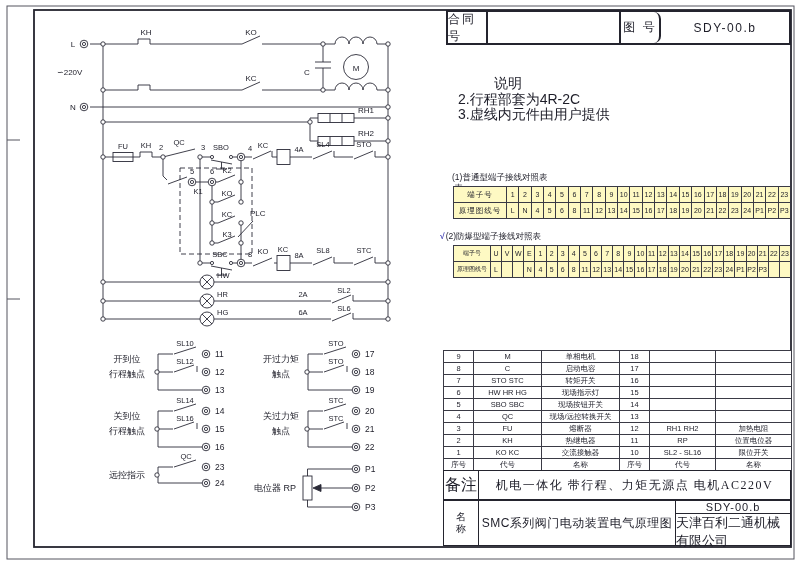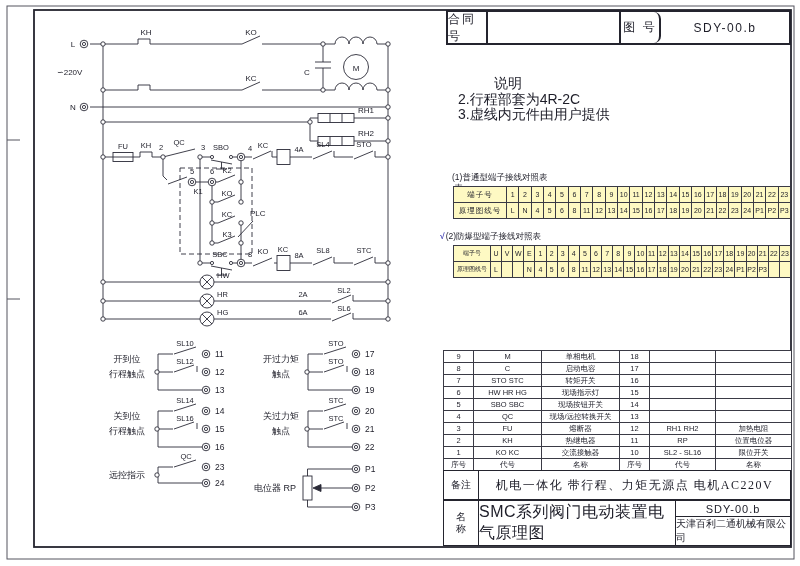--- a/index.html
+++ b/index.html
@@ -34,29 +34,29 @@
   #t1{width:338px;}
   #t1 th{width:52px;font-size:7.5px;letter-spacing:1px;}
   #t2{width:338px;}
   #t2 th{width:36px;font-size:6px;}
 
   table.comp{border-collapse:collapse;table-layout:fixed;width:348px;background:#fff;}
   table.comp td{border:1px solid #3a3a45;text-align:center;padding:0;height:11px;font-size:7.5px;
       overflow:hidden;white-space:nowrap;}
 
   #remark{left:443px;top:470px;width:348px;height:30px;display:flex;border:1.5px solid #24242e;box-sizing:border-box;}
-  #remark .lab{width:34px;border-right:1.5px solid #24242e;display:flex;align-items:center;justify-content:center;font-size:10px;}
+  #remark .lab{width:34px;border-right:1.5px solid #24242e;display:flex;align-items:center;justify-content:center;font-size:16px;}
   #remark .txt{flex:1;display:flex;align-items:center;justify-content:center;font-size:12px;letter-spacing:1.5px;font-family:Liberation Serif, serif;}
 
   #nameblock{left:443px;top:500px;width:348px;height:46px;display:flex;border:1.5px solid #24242e;box-sizing:border-box;}
   #nameblock .lab{width:34px;border-right:1.5px solid #24242e;display:flex;flex-direction:column;align-items:center;justify-content:center;font-size:10px;line-height:12px;}
-  #nameblock .main{width:196px;border-right:1.5px solid #24242e;display:flex;align-items:center;justify-content:center;font-size:16px;letter-spacing:0.5px;}
+  #nameblock .main{width:196px;border-right:1.5px solid #24242e;display:flex;align-items:center;justify-content:center;font-size:12px;letter-spacing:0.5px;}
   #nameblock .right{flex:1;display:flex;flex-direction:column;}
   #nameblock .dno{height:23px;border-bottom:1.5px solid #24242e;display:flex;align-items:center;justify-content:center;font-size:11px;letter-spacing:1px;}
-  #nameblock .comp{flex:1;display:flex;align-items:center;justify-content:center;font-size:10px;}
+  #nameblock .comp{flex:1;display:flex;align-items:center;justify-content:center;font-size:13px;}
 </style>
 </head>
 <body>
 
 <div id="page">
 
   <svg class="abs" style="left:0;top:0" width="800" height="566" viewBox="0 0 800 566">
 
     <g stroke="#55555f" fill="none" stroke-width="1">
       <rect x="7" y="6" width="787" height="553"></rect>

